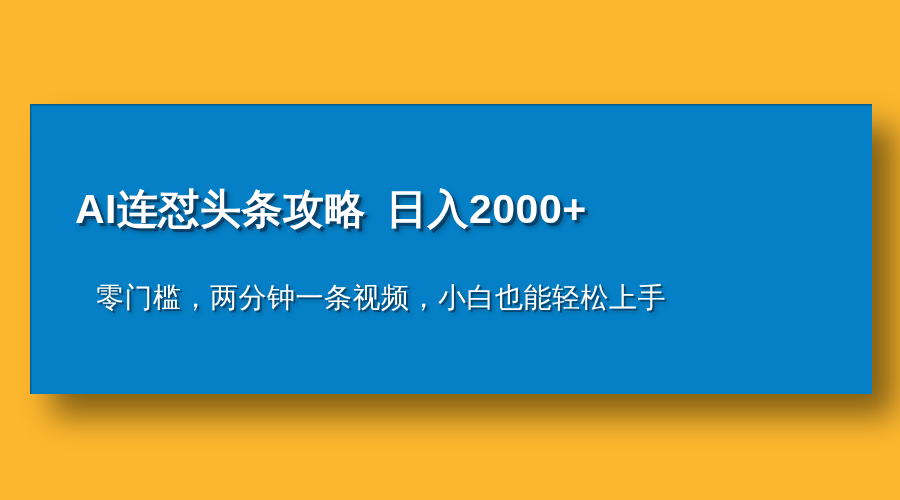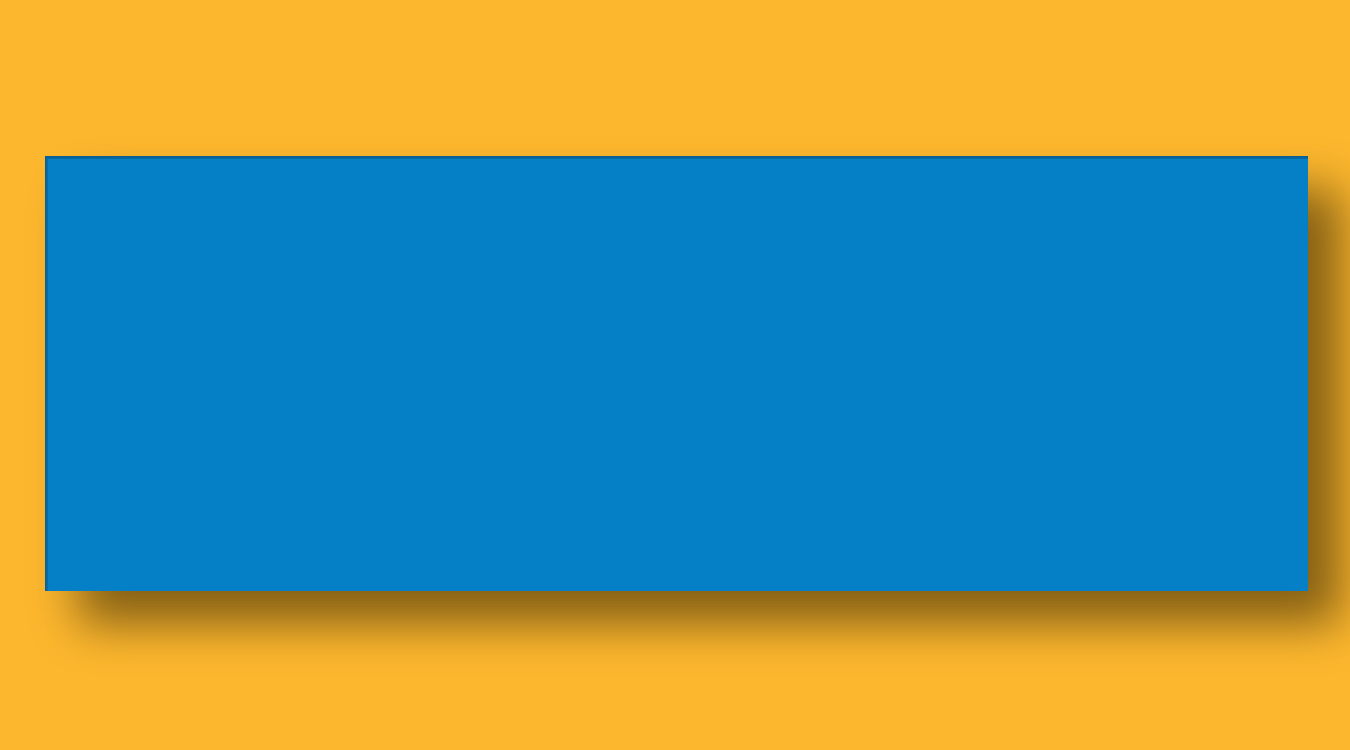--- a/index.html
+++ b/index.html
@@ -98,17 +98,19 @@
 <body>
 
 <div id="poster-root">
 
   <div id="card-shadow"></div>
 
   <div id="content-card">
 
     <div id="card-rim"></div>
 
+    <h1 id="headline"><span>AI连怼头条攻略</span><span class="headline-gap"></span><span>日入2000+</span></h1>
 
+    <p id="subheadline">零门槛，两分钟一条视频，小白也能轻松上手</p>
 
   </div>
 
 </div>
 
 </body></html>

